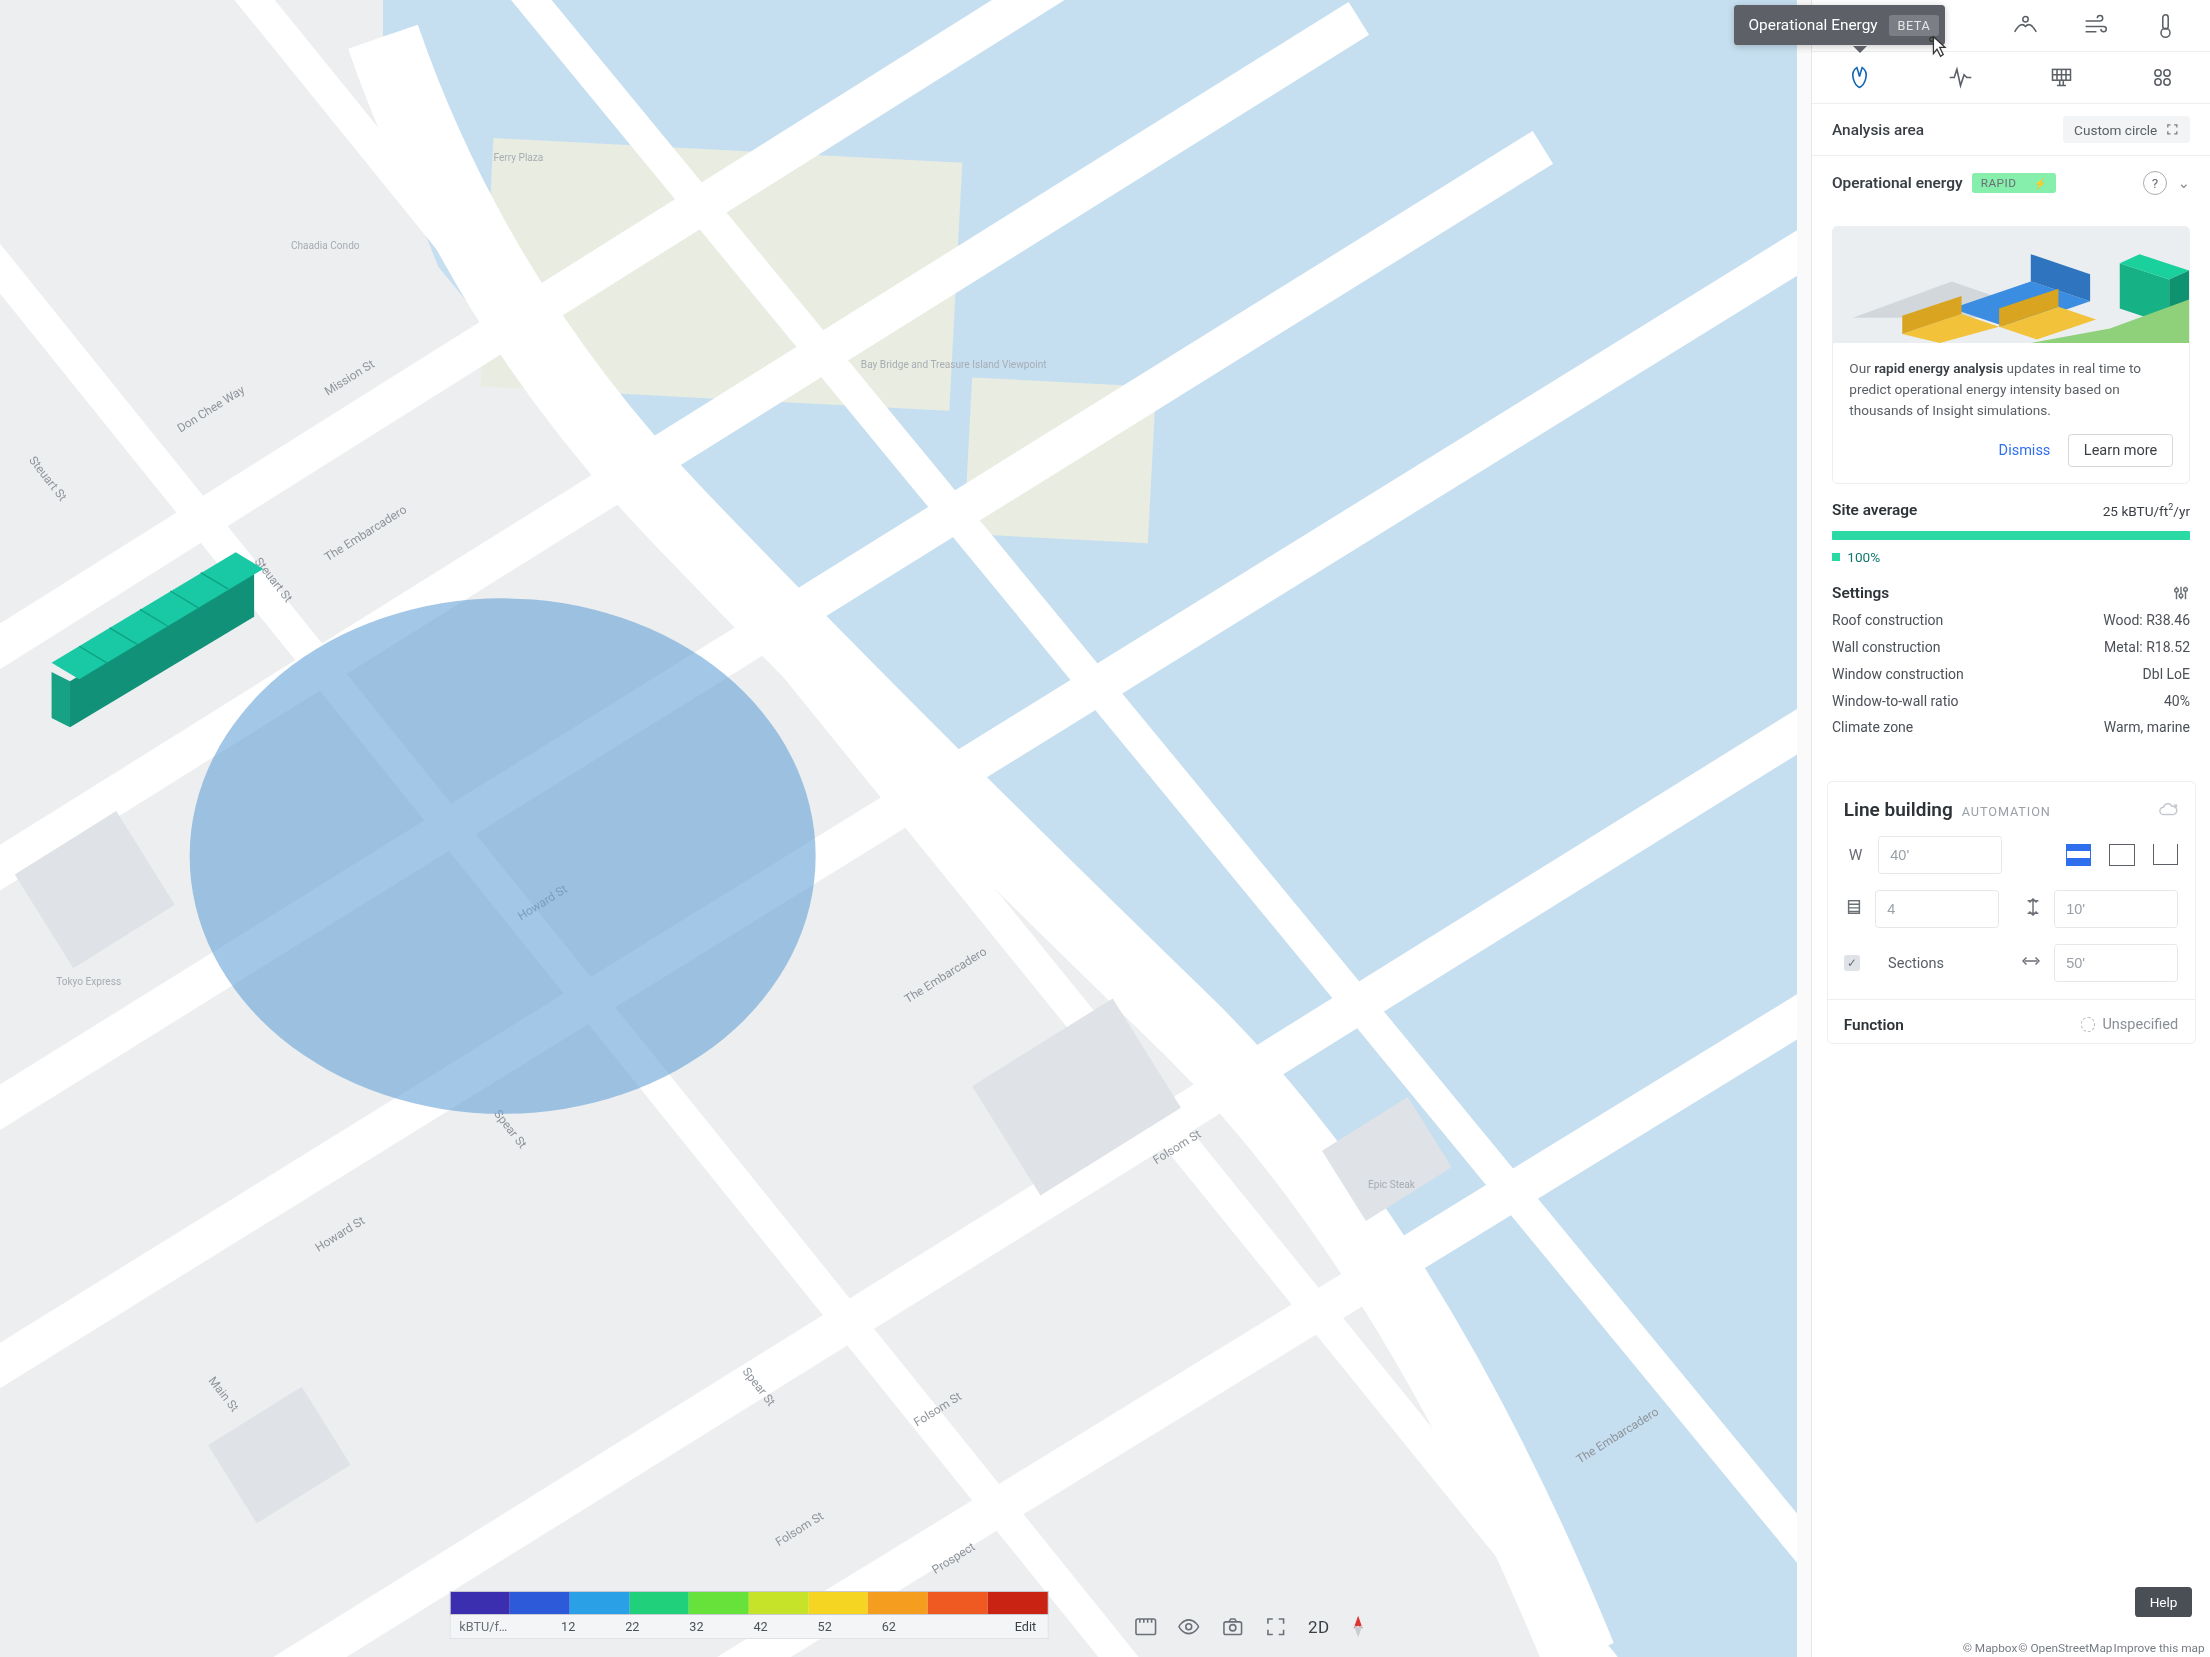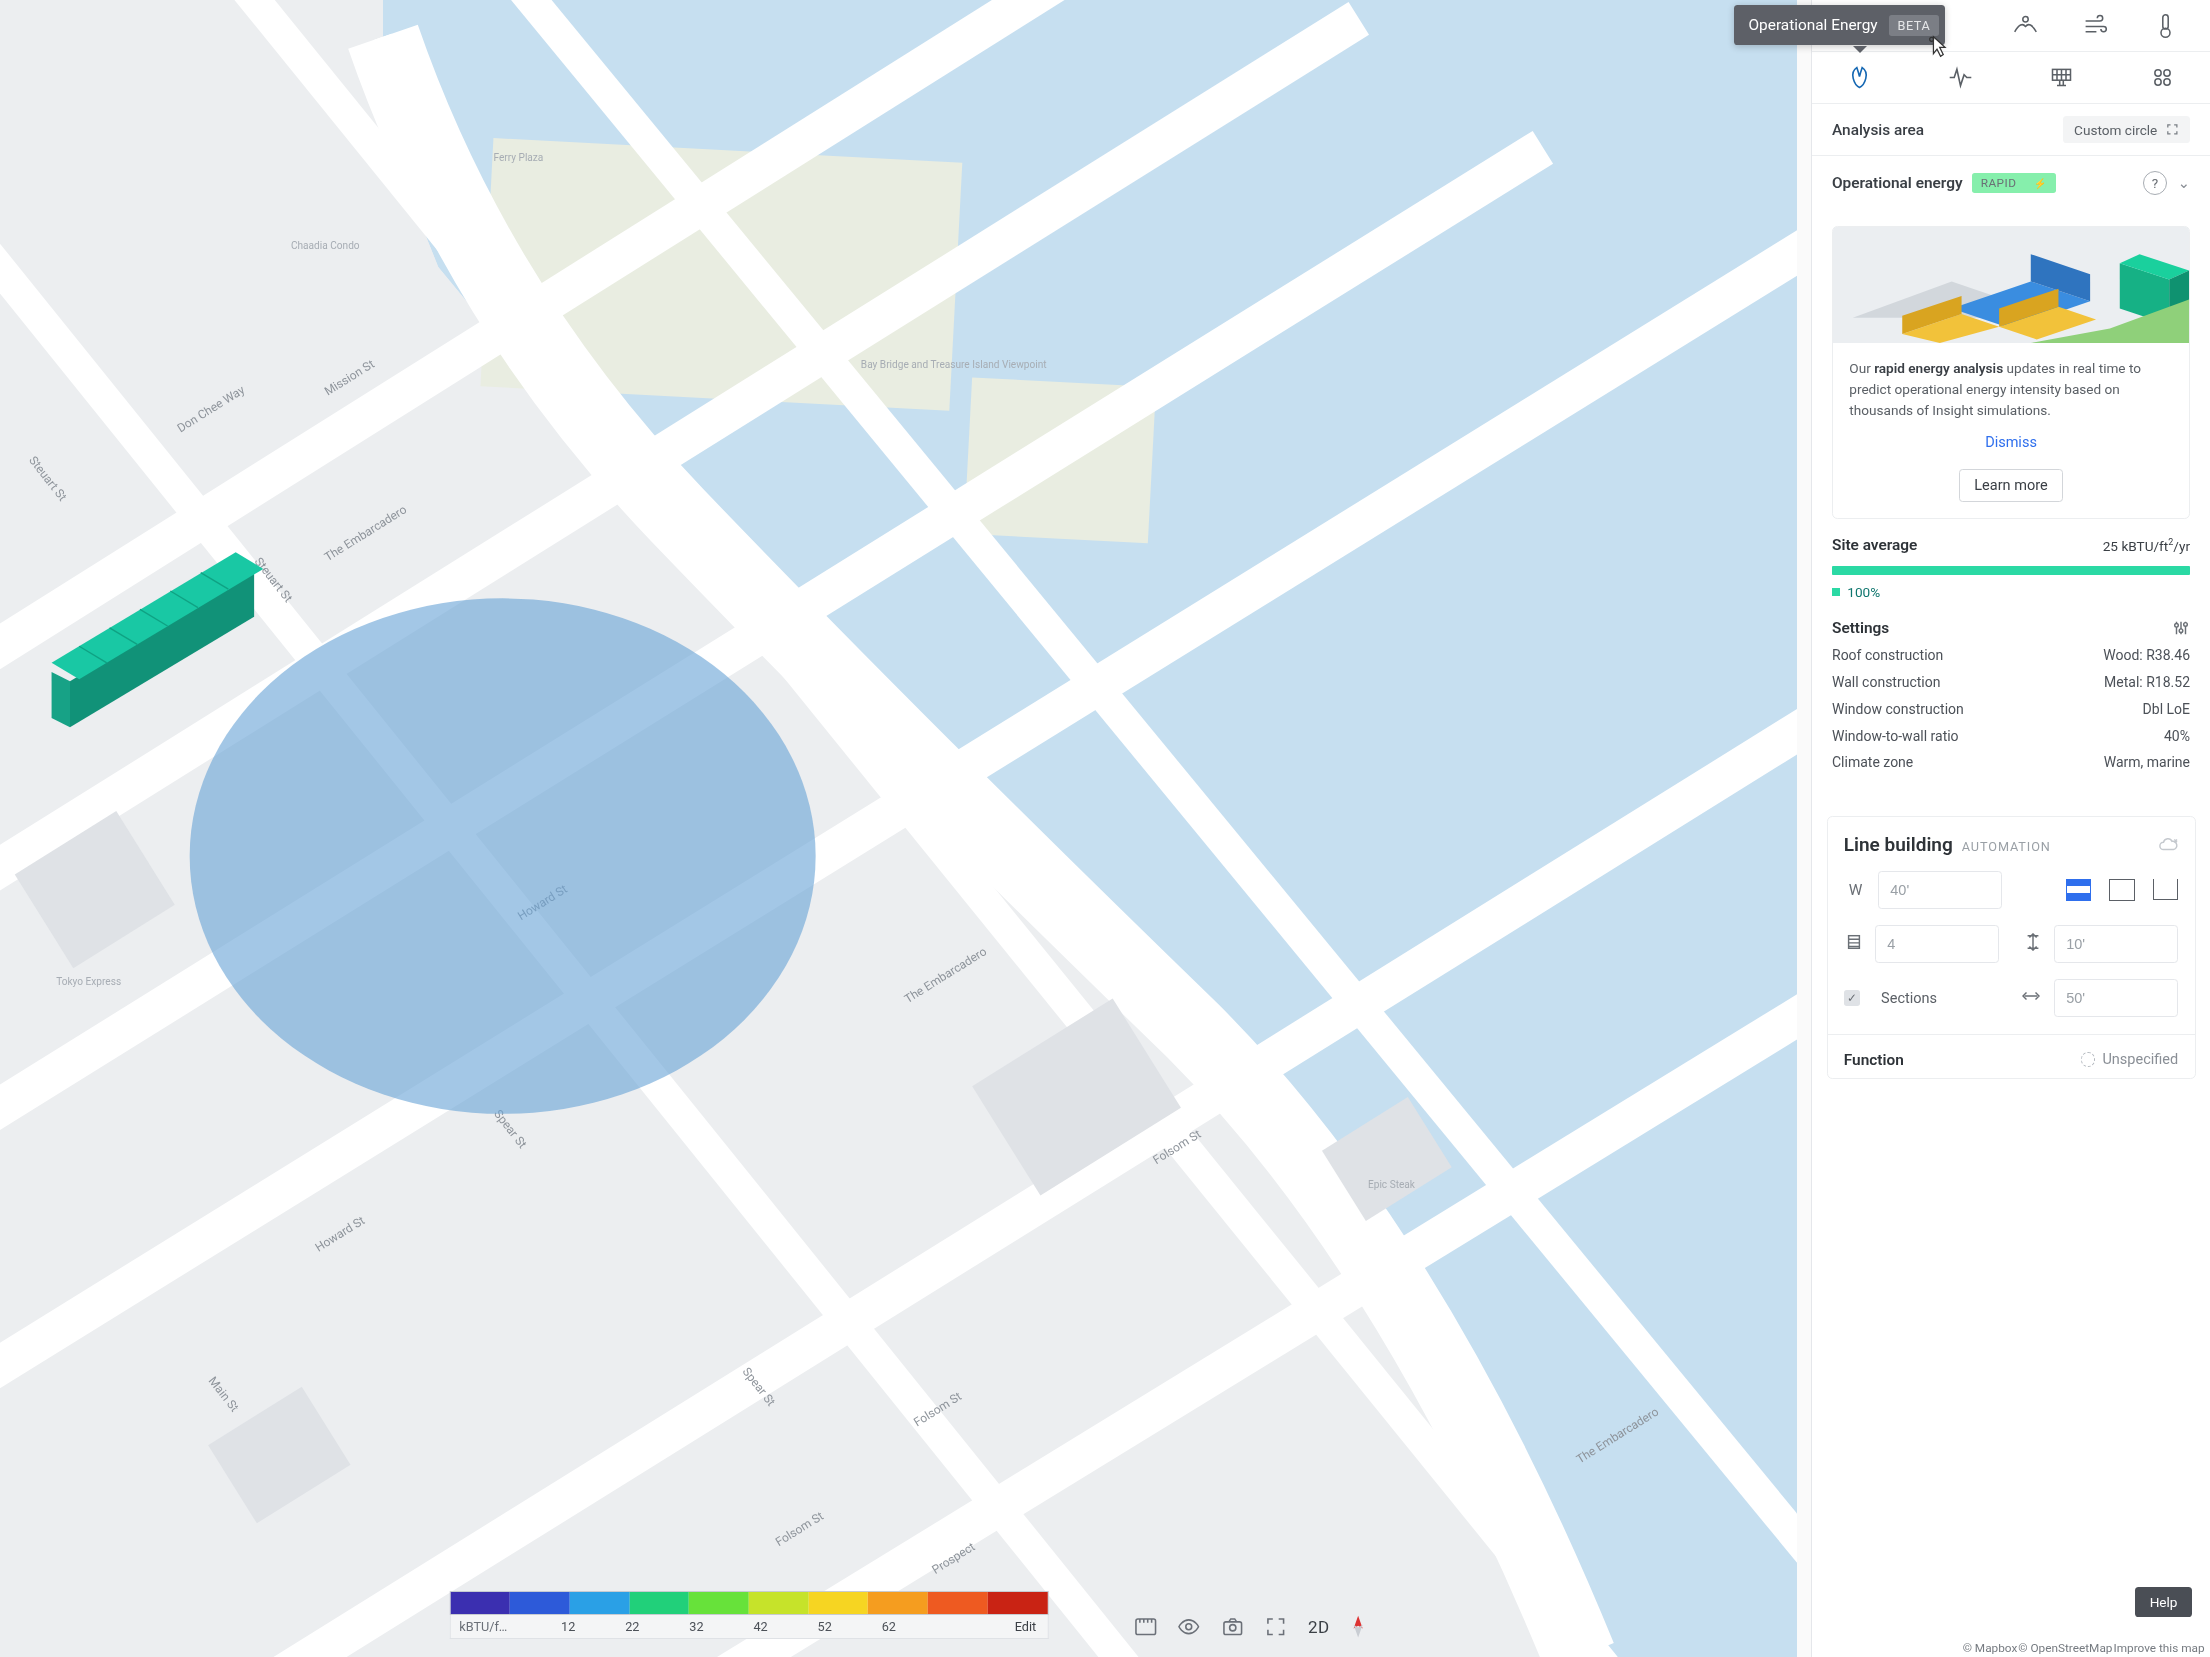--- a/index.html
+++ b/index.html
@@ -76,21 +76,21 @@
   .row-right{display:flex;align-items:center;gap:11px;}
   .qmark{width:22px;height:22px;border:1.4px solid #a8adb3;border-radius:50%;display:flex;align-items:center;justify-content:center;font-size:13.6px;color:#6a6f75;cursor:pointer;}
   .chevron{color:#8a8f96;cursor:pointer;font-size:14.5px;}
   
   .info-card{margin:16.3px 20px 0 20px;border:0.9px solid var(--light-border);border-radius:5.4px;overflow:hidden;}
   .info-img{height:116px;background:linear-gradient(to bottom,#edf0f2 0%,#e2e6ea 100%);position:relative;}
   .info-img svg{width:100%;height:100%;}
   .info-body{padding:14.5px 16.3px 16.3px 16.3px;}
   .info-text{font-size:13.6px;line-height:1.55;color:#5b6066;}
   .info-text b{font-weight:600;color:#3a3f45;}
-  .info-actions{display:flex;justify-content:flex-end;align-items:center;gap:18px;margin-top:12.7px;flex-direction:column;}
+  .info-actions{display:flex;justify-content:flex-end;align-items:center;gap:18px;margin-top:12.7px;}
   .link-btn{color:var(--link);font-size:14.5px;cursor:pointer;}
   .outline-btn{border:0.9px solid #d3d6da;border-radius:3.6px;padding:7.2px 14.5px;font-size:14.5px;color:#3a3f45;cursor:pointer;background:#fff;}
   
   .site-avg{padding:16.3px 20px 7.2px 20px;}
   .site-avg-row{display:flex;justify-content:space-between;align-items:flex-end;}
   .site-avg-row .lbl{font-size:15.4px;font-weight:600;color:#2e3338;}
   .site-avg-row .val{font-size:13.6px;color:#3a3f45;}
   .sup{font-size:9px;vertical-align:super;}
   .bar{height:9px;background:var(--bar-green);margin-top:12.7px;border-radius:0.9px;}
   .pct{margin-top:9px;font-size:13.6px;color:#0f766e;display:flex;align-items:center;gap:7.2px;}
@@ -464,21 +464,21 @@
         <input class="lb-input" value="4" style="">
         <span class="lb-label" style="margin-left:12.7px;">
           <svg class="lb-icon" viewBox="0 0 20 20" fill="none" stroke="currentColor" stroke-width="1.6">
               <path d="M10 3v14M6 5l4-4 4 4M6 15l4 4 4-4M4 3h12M4 17h12"></path>
             </svg>
         </span>
         <input class="lb-input" value="10'" style="">
       </div>
       <div class="lb-row">
         <span class="chk">✓</span>
-        <span style="color:#5b6066;font-size:14.5px;margin-left:10px;">Sections</span>
+        <span style="color:#5b6066;font-size:14.5px;margin-left:17px;">Sections</span>
         <span class="lb-label" style="margin-left:auto;">
           <svg class="lb-icon" viewBox="0 0 20 20" fill="none" stroke="currentColor" stroke-width="1.6">
               <path d="M3 10h14M5 6l-4 4 4 4M15 6l4 4-4 4"></path>
             </svg>
         </span>
         <input class="lb-input" value="50'" style="">
       </div>
       <div class="lb-divider"></div>
       <div class="func-row">
         <span class="lbl">Function</span>

